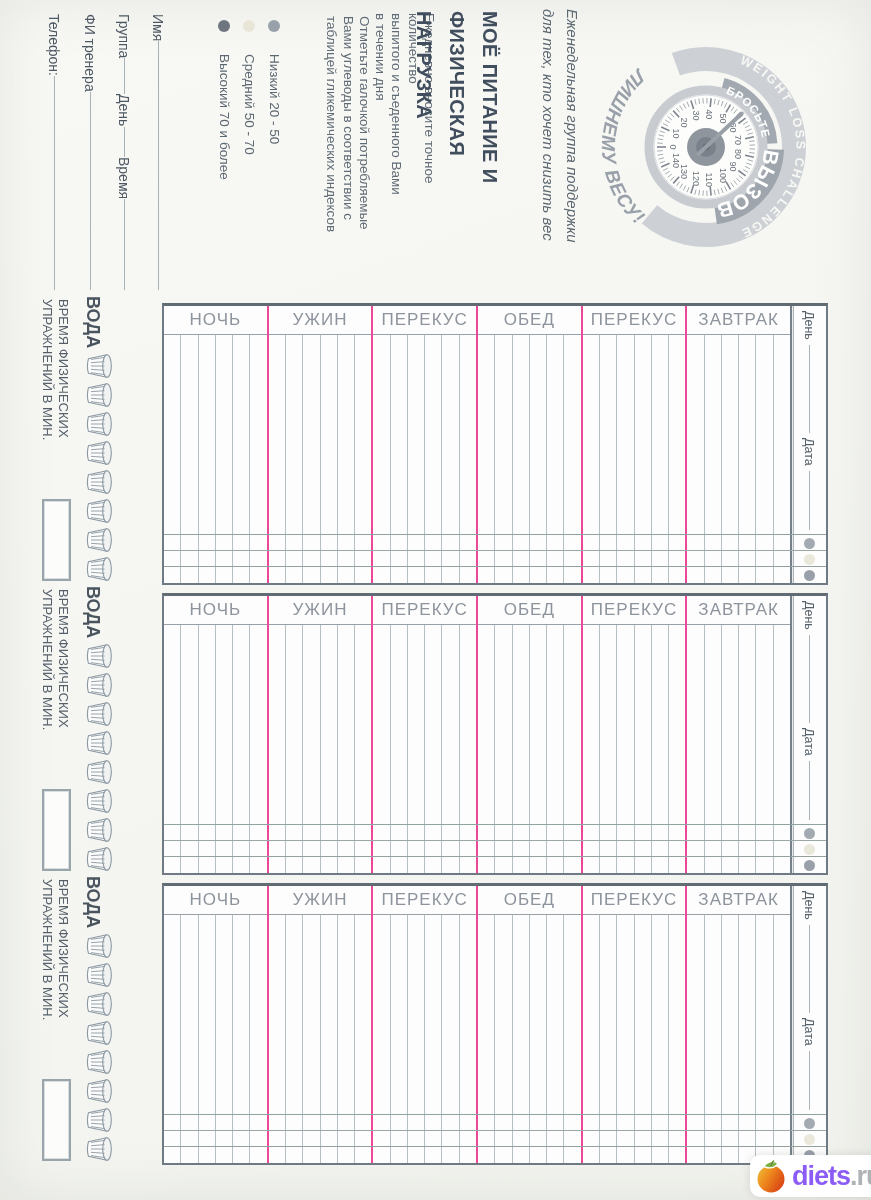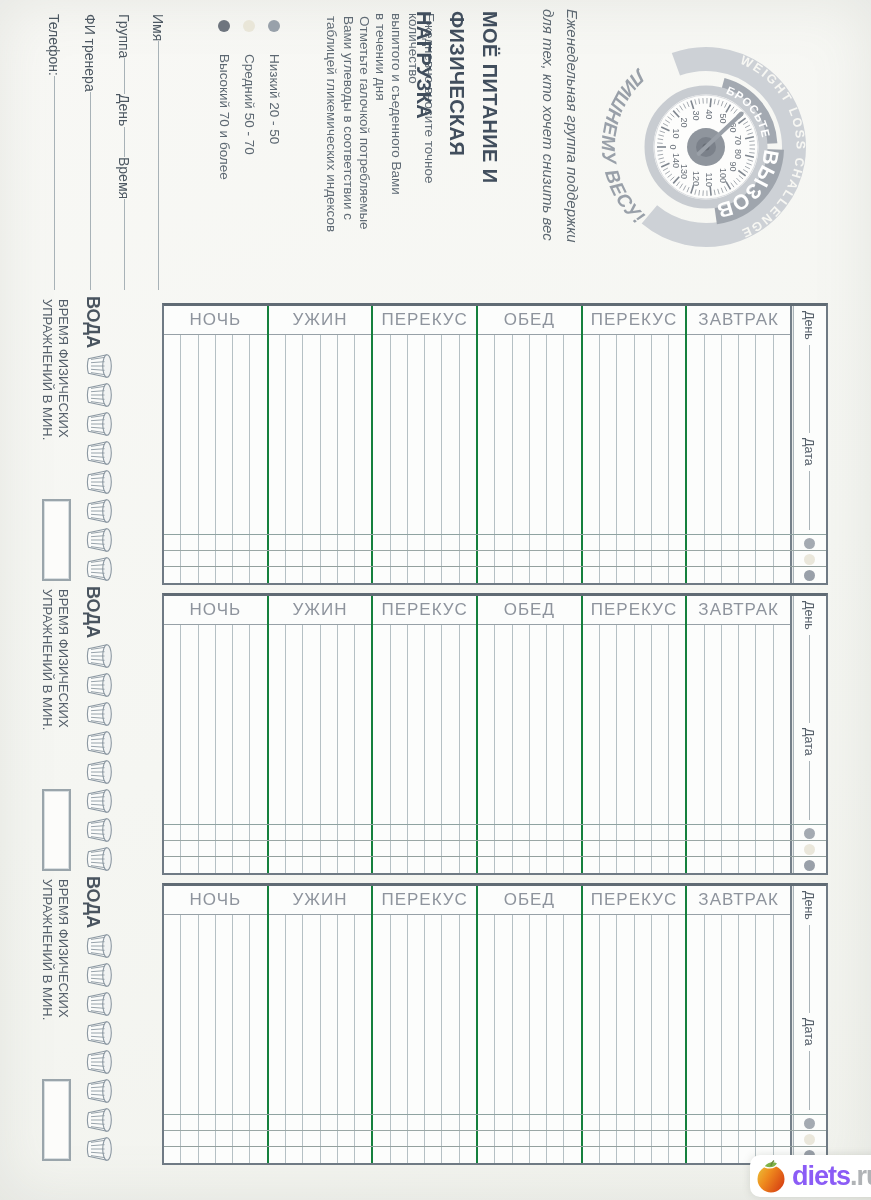--- a/index.html
+++ b/index.html
@@ -34,21 +34,21 @@
     writing-mode:vertical-rl;text-orientation:mixed;font-size:13px;line-height:16.5px;color:#545f6a;}
   .exlabel span{display:block;}
   .exbox{position:absolute;left:42px;top:196px;width:25px;height:78px;
     border:2px solid #9aa5ab;box-shadow:inset 0 0 0 1px #d9dfe1;background:#fcfcfa;}
   .waterlabel{position:absolute;left:82px;top:-7px;height:58px;
     writing-mode:vertical-rl;text-orientation:mixed;font-weight:bold;font-size:18px;color:#49545f;}
   .cups{position:absolute;left:84px;top:50px;display:flex;flex-direction:column;}
   .cup{width:30px;height:26px;margin-bottom:3px;color:#8c98a2;flex:none;}
   .tbl{position:absolute;left:162px;top:0;width:666px;height:282px;box-sizing:border-box;
     border:2px solid #6f7a84;border-top:3px solid #606b74;background:#fcfdfc;display:flex;justify-content:center;}
-  .sec{flex:1;position:relative;border-left:2px solid #15803d;}
+  .sec{flex:1;position:relative;border-left:2px solid #ec4899;}
   .sec:first-child{border-left:none;}
   .sech{height:28px;line-height:28px;text-align:center;font-size:17px;letter-spacing:1px;
     color:#8e949d;border-bottom:1px solid #97a1a7;}
   .cells{position:absolute;left:0;right:0;top:29px;bottom:0;display:flex;}
   .cells i{flex:1;border-right:1px solid #b5c0c4;}
   .cells i:last-child{border-right:none;}
   .hl{position:absolute;left:0;right:0;height:0;border-top:1px solid #96aba9;}
   .hl.h1{bottom:48px;border-top-color:#8fa3a1;}
   .hl.h2{bottom:32px;border-top-color:#9aa7a5;}
   .hl.h3{bottom:16px;border-top-color:#93a09e;}

